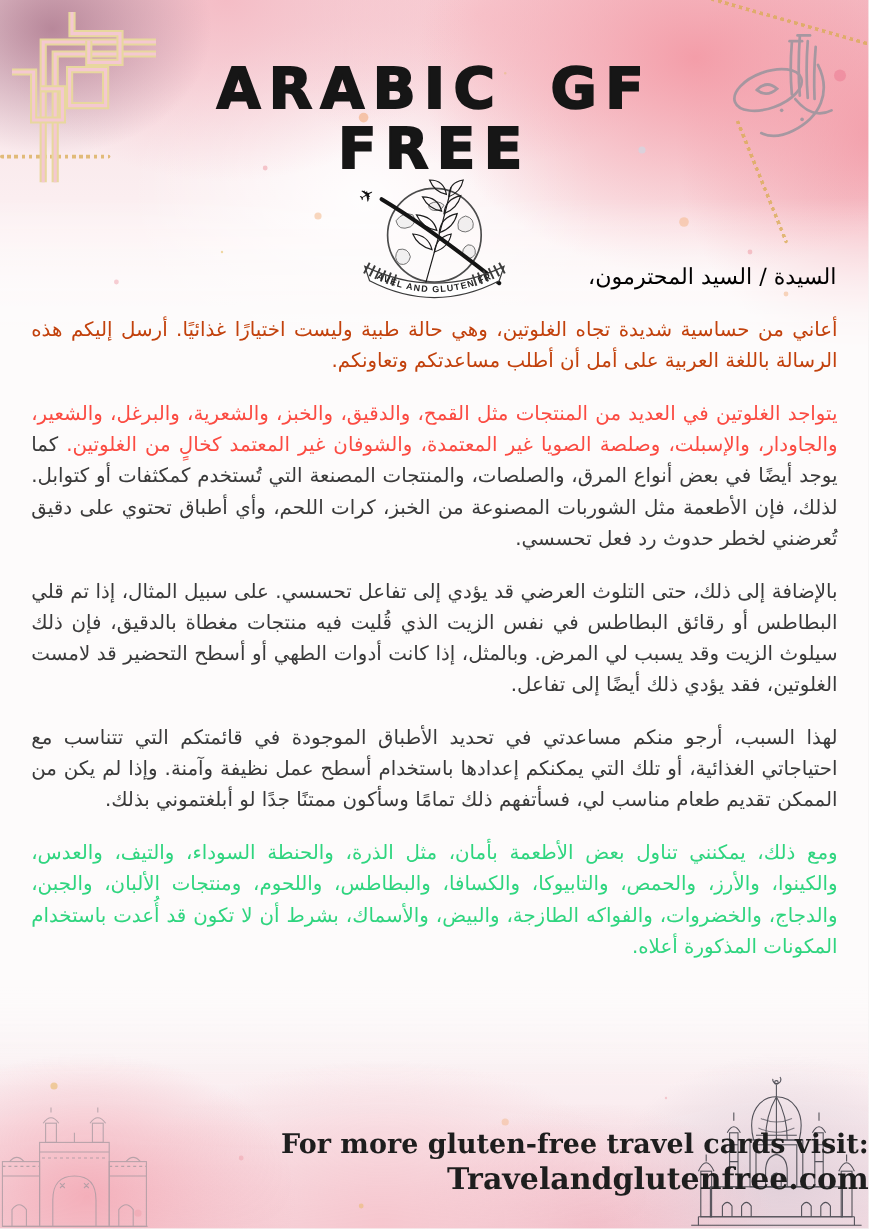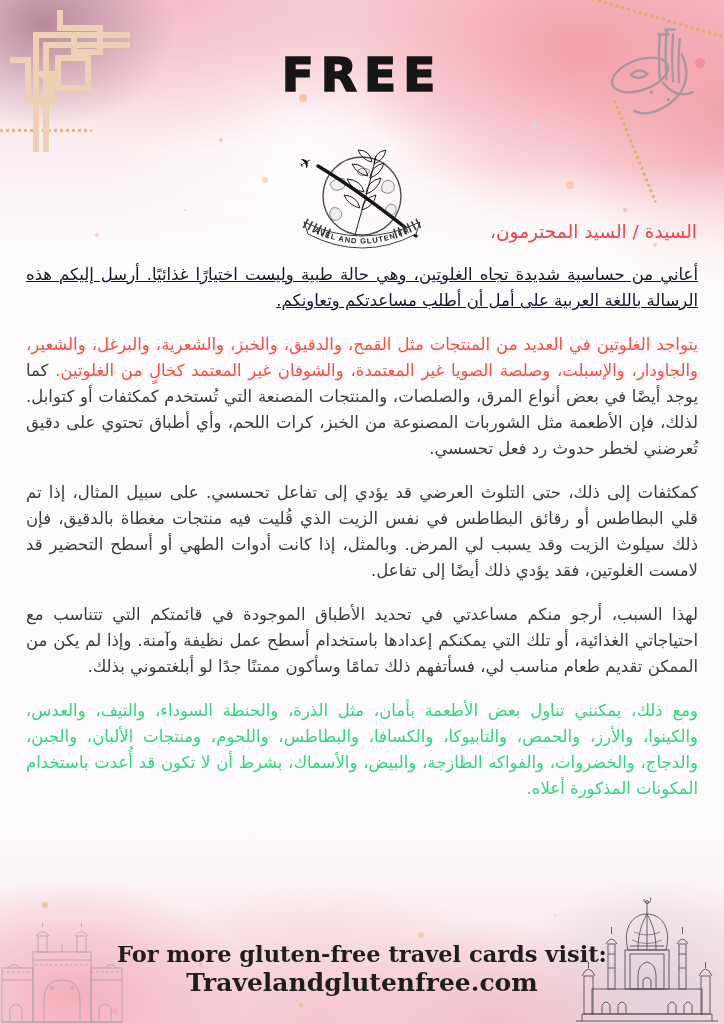--- a/index.html
+++ b/index.html
@@ -40,25 +40,25 @@
       height:3px;border-radius:2px;opacity:.75;}
   .glitter-left{top:129px;left:0;width:92px;}
   .glitter-topright{top:16px;right:-18px;width:170px;transform:rotate(16deg);}
   .glitter-right{top:150px;right:34px;width:110px;transform:rotate(68deg);}
   
   .title{position:absolute;top:50px;left:0;width:100%;text-align:center;z-index:3;}
   .title-line{font-family:"DejaVu Sans",sans-serif;font-weight:bold;font-size:47px;line-height:50px;
       letter-spacing:7px;word-spacing:16px;color:#161616;-webkit-text-stroke:1.6px #161616;}
   .logo{position:absolute;top:146px;left:50%;transform:translateX(-50%);z-index:3;}
   
-  .greeting{position:absolute;top:221px;right:27px;direction:rtl;font-size:18.5px;color:#ef4444;z-index:3;}
+  .greeting{position:absolute;top:221px;right:27px;direction:rtl;font-size:18.5px;color:#000000;z-index:3;}
   .letter-body{position:absolute;top:262px;left:26px;right:26px;z-index:3;}
   .para{direction:rtl;text-align:justify;font-size:16.5px;line-height:26px;color:#3a3a3a;margin:0 0 18px 0;}
   
-  .footer{position:absolute;top:941px;left:0;width:100%;text-align:center;z-index:4;}
+  .footer{position:absolute;top:941px;left:0;width:100%;text-align:right;z-index:4;}
   .footer-line1{font-family:"DejaVu Serif",serif;font-weight:bold;font-size:22.5px;color:#1e1e1e;line-height:27px;}
   .footer-line2{font-family:"DejaVu Serif",serif;font-weight:bold;font-size:25px;color:#1e1e1e;line-height:29px;}
   
   .ornament{position:absolute;top:0;left:0;z-index:2;}
   .calligraphy{position:absolute;top:22px;right:14px;z-index:2;}
   .mosque{position:absolute;right:2px;bottom:0;z-index:3;}
   .gate{position:absolute;left:0;bottom:1px;z-index:2;}
 </style>
 </head>
 <body>
@@ -99,20 +99,21 @@
       <path d="M55,13 h11"></path>
         <path d="M62,8 h11"></path>
       <path d="M80,34 C92,58 82,80 58,92 C48,97 38,98 30,94"></path>
       <path d="M60,64 C70,76 80,80 92,74"></path>
       <circle cx="48" cy="74" r="1.6" fill="#93939c" stroke="none"></circle>
       <circle cx="66" cy="82" r="1.6" fill="#93939c" stroke="none"></circle>
     </g>
   </svg>
 
   <div class="title">
+    <div class="title-line">ARABIC GF</div>
     <div class="title-line">FREE</div>
   </div>
 
   <div class="logo">
     <svg width="140" height="112" viewBox="0 0 140 112">
       <g>
         <circle cx="70" cy="50" r="39" stroke="#4c4c4c" stroke-width="1.4" fill="none"></circle>
         <g stroke="#6e6e6e" stroke-width="0.8" fill="#cfcfcf" fill-opacity="0.25">
           <path d="M38,38 q6,-8 14,-5 q4,6 -2,10 q-10,4 -12,-5 z"></path>
           <path d="M40,62 q8,-2 10,6 q-2,8 -9,6 q-6,-5 -1,-12 z"></path>
@@ -142,23 +143,23 @@
         <text font-family="Liberation Sans,sans-serif" font-size="7.5" font-weight="bold" fill="#222" letter-spacing="1">
           <textPath href="#lg-arc" startOffset="50%" text-anchor="middle">TRAVEL AND GLUTEN FREE</textPath>
         </text>
       </g>
     </svg>
   </div>
 
   <div class="greeting" dir="rtl">السيدة / السيد المحترمون،</div>
 
   <div class="letter-body">
-    <p class="para" dir="rtl"><span style="color: #0f172a; text-decoration: underline;">أعاني من حساسية شديدة تجاه الغلوتين، وهي حالة طبية وليست اختيارًا غذائيًا. أرسل إليكم هذه الرسالة باللغة العربية على أمل أن أطلب مساعدتكم وتعاونكم.</span></p>
+    <p class="para" dir="rtl"><span style="color: #c2410c;">أعاني من حساسية شديدة تجاه الغلوتين، وهي حالة طبية وليست اختيارًا غذائيًا. أرسل إليكم هذه الرسالة باللغة العربية على أمل أن أطلب مساعدتكم وتعاونكم.</span></p>
     <p class="para" dir="rtl"><span style="color: rgb(251, 75, 66);">يتواجد الغلوتين في العديد من المنتجات مثل القمح، والدقيق، والخبز، والشعرية، والبرغل، والشعير، والجاودار، والإسبلت، وصلصة الصويا غير المعتمدة، والشوفان غير المعتمد كخالٍ من الغلوتين.</span><span style="color: rgb(58, 58, 58);"> كما يوجد أيضًا في بعض أنواع المرق، والصلصات، والمنتجات المصنعة التي تُستخدم كمكثفات أو كتوابل. لذلك، فإن الأطعمة مثل الشوربات المصنوعة من الخبز، كرات اللحم، وأي أطباق تحتوي على دقيق تُعرضني لخطر حدوث رد فعل تحسسي.</span></p>
-    <p class="para" dir="rtl"><span style="color: rgb(58, 58, 58);">كمكثفات إلى ذلك، حتى التلوث العرضي قد يؤدي إلى تفاعل تحسسي. على سبيل المثال، إذا تم قلي البطاطس أو رقائق البطاطس في نفس الزيت الذي قُليت فيه منتجات مغطاة بالدقيق، فإن ذلك سيلوث الزيت وقد يسبب لي المرض. وبالمثل، إذا كانت أدوات الطهي أو أسطح التحضير قد لامست الغلوتين، فقد يؤدي ذلك أيضًا إلى تفاعل.</span></p>
+    <p class="para" dir="rtl"><span style="color: rgb(58, 58, 58);">بالإضافة إلى ذلك، حتى التلوث العرضي قد يؤدي إلى تفاعل تحسسي. على سبيل المثال، إذا تم قلي البطاطس أو رقائق البطاطس في نفس الزيت الذي قُليت فيه منتجات مغطاة بالدقيق، فإن ذلك سيلوث الزيت وقد يسبب لي المرض. وبالمثل، إذا كانت أدوات الطهي أو أسطح التحضير قد لامست الغلوتين، فقد يؤدي ذلك أيضًا إلى تفاعل.</span></p>
     <p class="para" dir="rtl"><span style="color: rgb(58, 58, 58);">لهذا السبب، أرجو منكم مساعدتي في تحديد الأطباق الموجودة في قائمتكم التي تتناسب مع احتياجاتي الغذائية، أو تلك التي يمكنكم إعدادها باستخدام أسطح عمل نظيفة وآمنة. وإذا لم يكن من الممكن تقديم طعام مناسب لي، فسأتفهم ذلك تمامًا وسأكون ممتنًا جدًا لو أبلغتموني بذلك.</span></p>
     <p class="para" dir="rtl"><span style="color: rgb(47, 213, 127);">ومع ذلك، يمكنني تناول بعض الأطعمة بأمان، مثل الذرة، والحنطة السوداء، والتيف، والعدس، والكينوا، والأرز، والحمص، والتابيوكا، والكسافا، والبطاطس، واللحوم، ومنتجات الألبان، والجبن، والدجاج، والخضروات، والفواكه الطازجة، والبيض، والأسماك، بشرط أن لا تكون قد أُعدت باستخدام المكونات المذكورة أعلاه.</span></p>
   </div>
 
   <div class="footer">
     <div class="footer-line1">For more gluten-free travel cards visit:</div>
     <div class="footer-line2">Travelandglutenfree.com</div>
   </div>
 
   <svg class="gate" width="125" height="103" viewBox="0 0 125 103">

